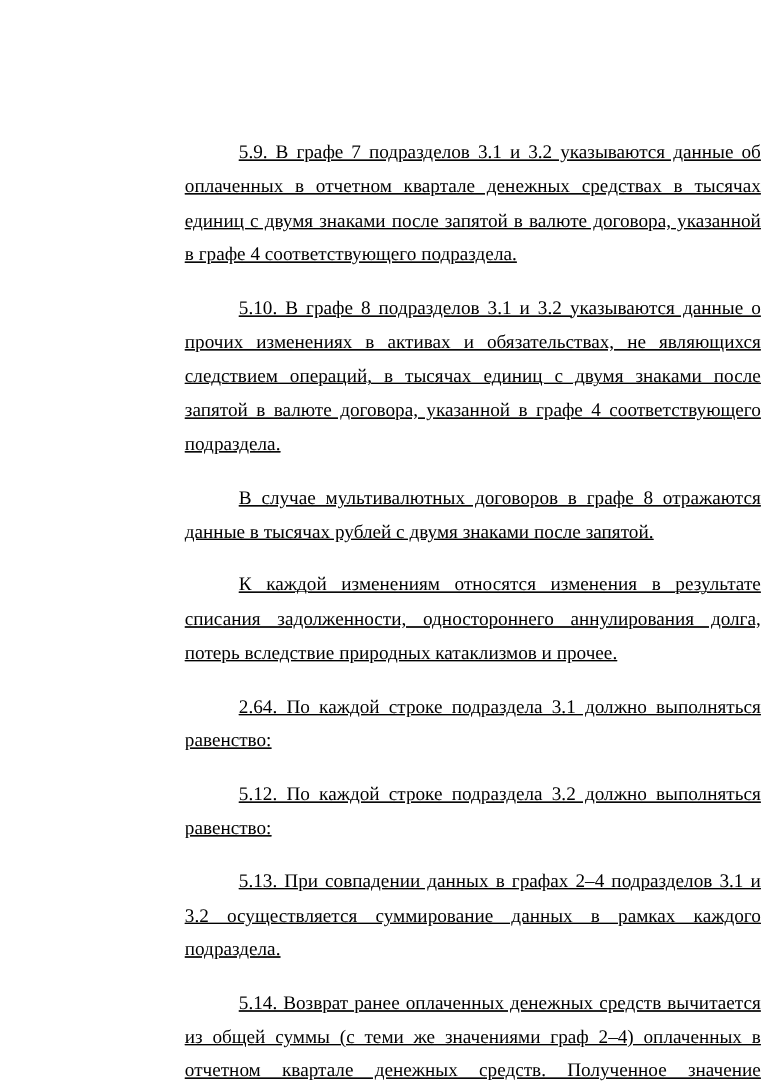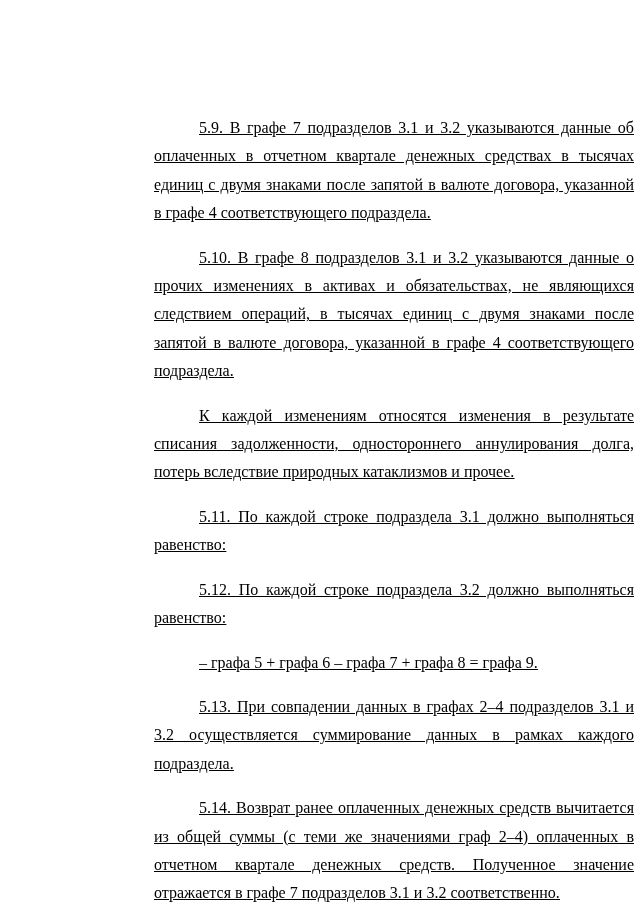--- a/index.html
+++ b/index.html
@@ -34,21 +34,21 @@
     font-size: 10px;
     line-height: 16px;
   }
 </style>
 </head>
 <body>
 
 <div class="page">
   <p class="para">5.9. В графе 7 подразделов 3.1 и 3.2 указываются данные об оплаченных в отчетном квартале денежных средствах в тысячах единиц с двумя знаками после запятой в валюте договора, указанной в графе 4 соответствующего подраздела.</p>
   <p class="para">5.10. В графе 8 подразделов 3.1 и 3.2 указываются данные о прочих изменениях в активах и обязательствах, не являющихся следствием операций, в тысячах единиц с двумя знаками после запятой в валюте договора, указанной в графе 4 соответствующего подраздела.</p>
+  <p class="para">В случае мультивалютных договоров в графе 8 отражаются данные в тысячах рублей с двумя знаками после запятой.</p>
   <p class="para">К каждой изменениям относятся изменения в результате списания задолженности, одностороннего аннулирования долга, потерь вследствие природных катаклизмов и прочее.</p>
-  <p class="para fill">5.11. По каждой строке подраздела 3.1 должно выполняться равенство:</p>
+  <p class="para fill">2.64. По каждой строке подраздела 3.1 должно выполняться равенство:</p>
   <p class="para fill">5.12. По каждой строке подраздела 3.2 должно выполняться равенство:</p>
-  <p class="para">– графа 5 + графа 6 – графа 7 + графа 8 = графа 9.</p>
   <p class="para">5.13. При совпадении данных в графах 2–4 подразделов 3.1 и 3.2 осуществляется суммирование данных в рамках каждого подраздела.</p>
   <p class="para">5.14. Возврат ранее оплаченных денежных средств вычитается из общей суммы (с теми же значениями граф 2–4) оплаченных в отчетном квартале денежных средств. Полученное значение отражается в графе 7 подразделов 3.1 и 3.2 соответственно.</p>
 </div>
 
 <div class="page-number">140</div>
 
 </body></html>

